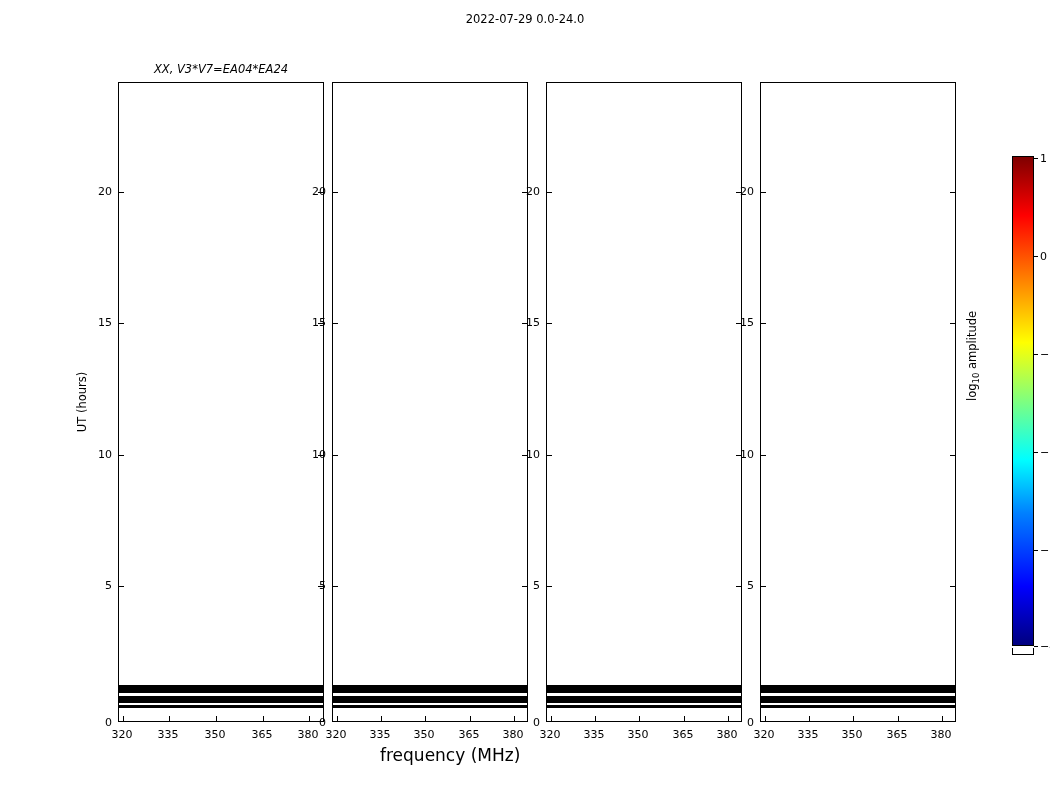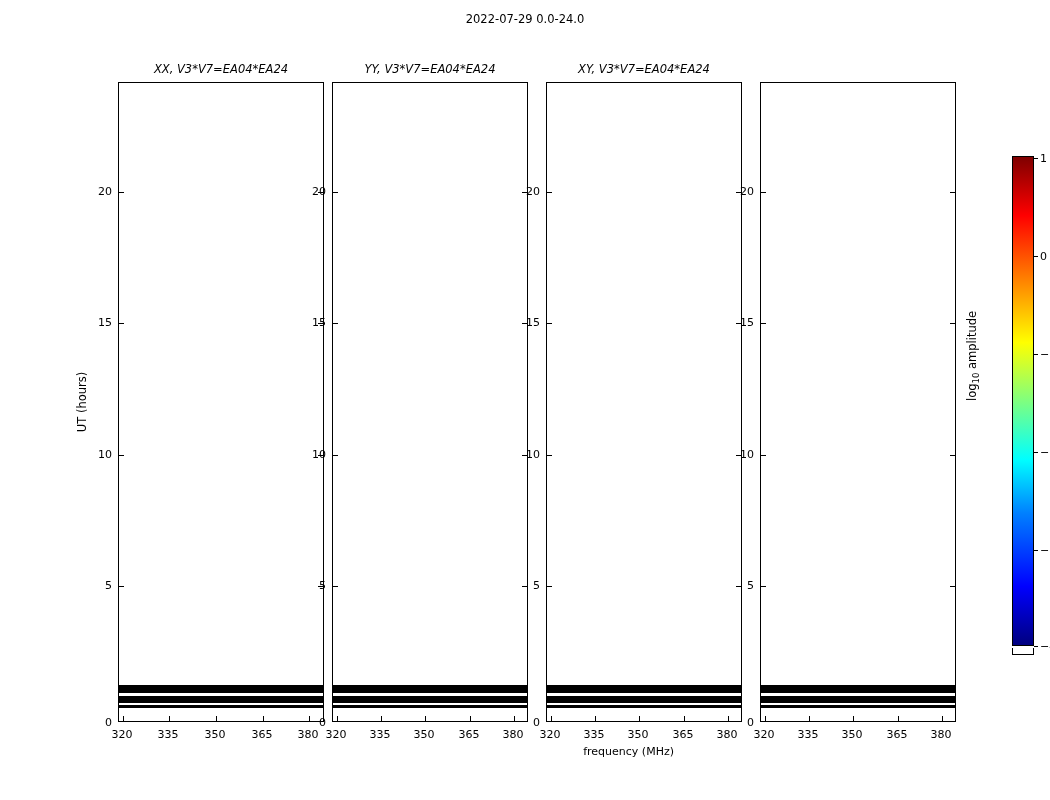--- a/index.html
+++ b/index.html
@@ -89,22 +89,22 @@
   }
   .xlabel-val {
     position: absolute;
     font-size: 11px;
     text-align: center;
     white-space: nowrap;
     width: 40px;
   }
   .axis-xlabel {
     position: absolute;
-    font-size: 11px;
-    text-align: right;
+    font-size: 17px;
+    text-align: left;
     white-space: nowrap;
   }
   .axis-ylabel {
     position: absolute;
     font-size: 11.5px;
     white-space: nowrap;
     transform-origin: 50% 50%;
     transform: rotate(-90deg);
   }
   
@@ -199,21 +199,20 @@
   <div class="ylabel-val" style="left:88px; top:454px; width:24px;">10</div>
   <div class="ylabel-val" style="left:88px; top:322px; width:24px;">15</div>
   <div class="ylabel-val" style="left:88px; top:191px; width:24px;">20</div>
 
   <div class="xlabel-val" style="left:102px; top:728px;">320</div>
   <div class="xlabel-val" style="left:148px; top:728px;">335</div>
   <div class="xlabel-val" style="left:195px; top:728px;">350</div>
   <div class="xlabel-val" style="left:242px; top:728px;">365</div>
   <div class="xlabel-val" style="left:288px; top:728px;">380</div>
 
-  <div class="panel-title" style="left:332px; width:196px;">YY, V3*V7=EA04*EA24</div>
   <div class="panel" style="left:332px; width:196px;">
     <div class="band b1"></div>
     <div class="band b2"></div>
     <div class="band b3"></div>
     <div class="ytick" style="top:615px;"></div>
     <div class="ytick" style="top:503px;"></div>
     <div class="ytick" style="top:372px;"></div>
     <div class="ytick" style="top:240px;"></div>
     <div class="ytick" style="top:109px;"></div>
     <div class="ytick right" style="top:615px;"></div>
@@ -231,21 +230,20 @@
   <div class="ylabel-val" style="left:302px; top:585px; width:24px;">5</div>
   <div class="ylabel-val" style="left:302px; top:454px; width:24px;">10</div>
   <div class="ylabel-val" style="left:302px; top:322px; width:24px;">15</div>
   <div class="ylabel-val" style="left:302px; top:191px; width:24px;">20</div>
   <div class="xlabel-val" style="left:316px; top:728px;">320</div>
   <div class="xlabel-val" style="left:360px; top:728px;">335</div>
   <div class="xlabel-val" style="left:404px; top:728px;">350</div>
   <div class="xlabel-val" style="left:449px; top:728px;">365</div>
   <div class="xlabel-val" style="left:493px; top:728px;">380</div>
 
-  <div class="panel-title" style="left:546px; width:196px;">XY, V3*V7=EA04*EA24</div>
   <div class="panel" style="left:546px; width:196px;">
     <div class="band b1"></div>
     <div class="band b2"></div>
     <div class="band b3"></div>
     <div class="ytick" style="top:615px;"></div>
     <div class="ytick" style="top:503px;"></div>
     <div class="ytick" style="top:372px;"></div>
     <div class="ytick" style="top:240px;"></div>
     <div class="ytick" style="top:109px;"></div>
     <div class="ytick right" style="top:615px;"></div>

